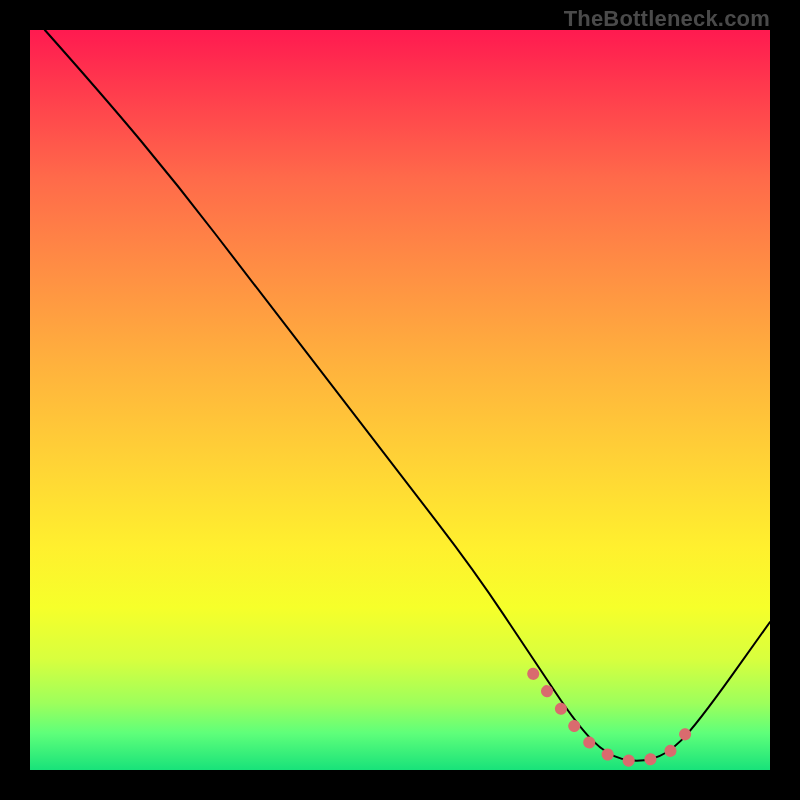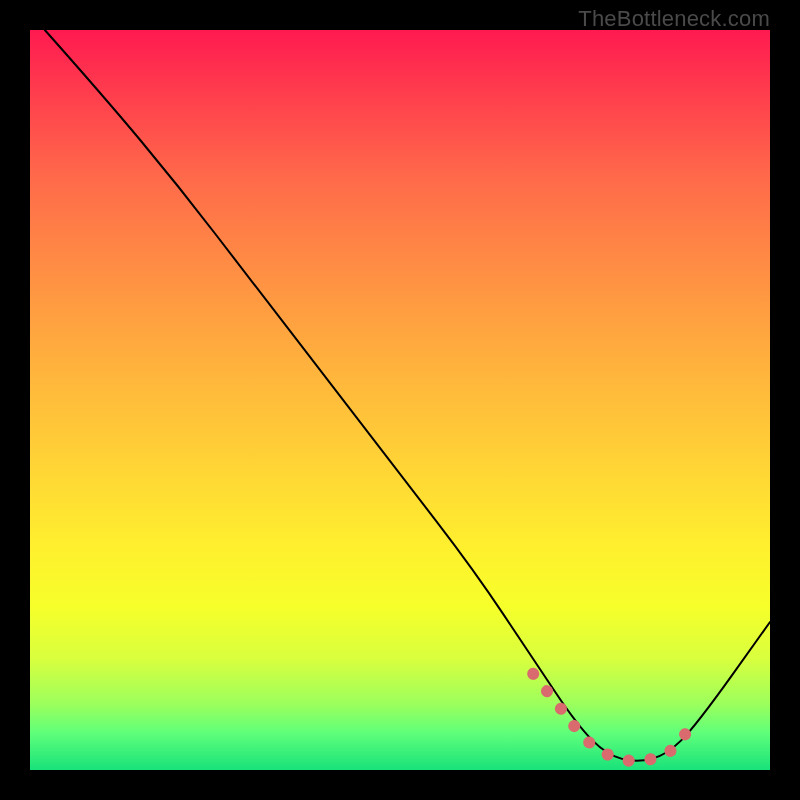--- a/index.html
+++ b/index.html
@@ -40,21 +40,21 @@
       #5fff7a 95%,
       #18e27a 100%
     );
   }
   .attrib {
     position: absolute;
     top: 6px;
     right: 30px;
     color: #4a4a4a;
     font-size: 22px;
-    font-weight: 400;
+    font-weight: 700;
     letter-spacing: 0.2px;
     z-index: 5;
   }
   svg.curve {
     position: absolute;
     left: 0;
     top: 0;
     width: 740px;
     height: 740px;
     overflow: visible;

